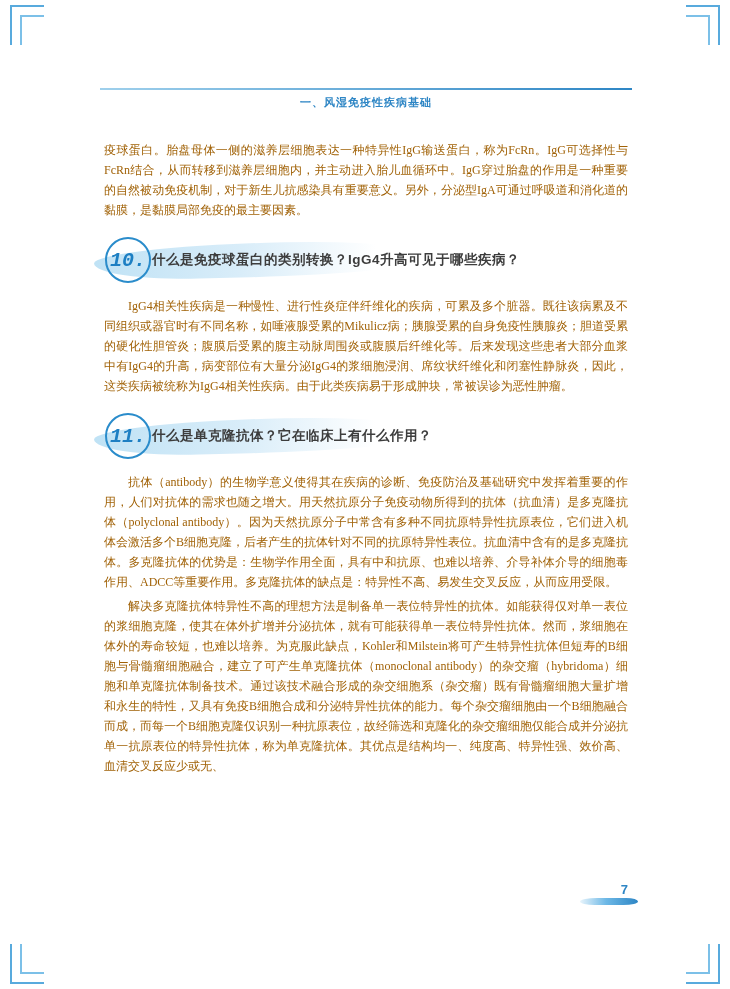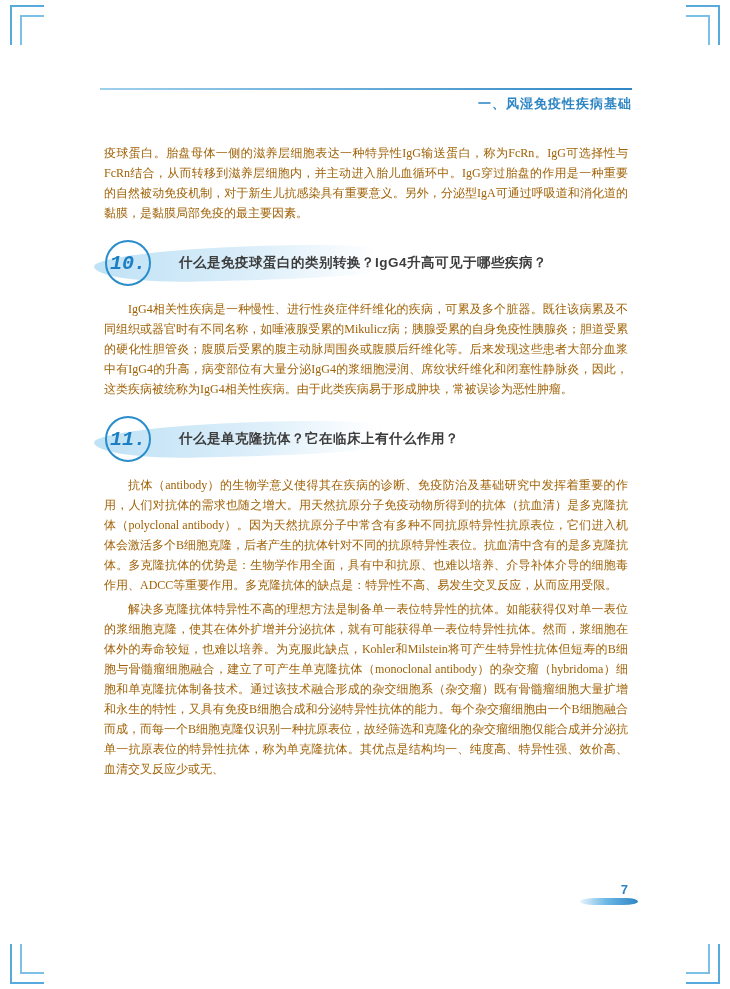--- a/index.html
+++ b/index.html
@@ -12,39 +12,39 @@
   .cm-tl-i{left:20px;top:15px;width:22px;height:28px;border-left-width:2px;border-top-width:2px;border-color:#7cc0e8;}
   .cm-tr-o{right:10px;top:5px;width:32px;height:38px;border-right-width:2px;border-top-width:2px;}
   .cm-tr-i{right:20px;top:15px;width:22px;height:28px;border-right-width:2px;border-top-width:2px;border-color:#7cc0e8;}
   .cm-bl-o{left:10px;bottom:5px;width:32px;height:38px;border-left-width:2px;border-bottom-width:2px;}
   .cm-bl-i{left:20px;bottom:15px;width:22px;height:28px;border-left-width:2px;border-bottom-width:2px;border-color:#7cc0e8;}
   .cm-br-o{right:10px;bottom:5px;width:32px;height:38px;border-right-width:2px;border-bottom-width:2px;}
   .cm-br-i{right:20px;bottom:15px;width:22px;height:28px;border-right-width:2px;border-bottom-width:2px;border-color:#7cc0e8;}
 
   .content{position:absolute;left:100px;top:88px;width:532px;}
   .header-rule{height:2px;background:linear-gradient(to right,#9fd0ec,#2e86c5);}
-  .running-head{margin-top:5px;text-align:right;color:#2e86c5;font-weight:bold;
-                font-size:13px;letter-spacing:1px;
+  .running-head{margin-top:5px;text-align:center;color:#2e86c5;font-weight:bold;
+                font-size:11px;letter-spacing:1px;
                 font-family:"Liberation Sans","DejaVu Sans",sans-serif;}
 
   .para{margin:4px;font-size:12px;line-height:20px;color:#a16207;text-align:justify;text-indent:2em;}
   .para.no-indent{text-indent:0;}
   .intro-gap{margin-top:30px;}
 
   .question{position:relative;height:52px;margin:14px 0 10px 0;display:flex;align-items:center;}
   .q-swoosh{position:absolute;left:-6px;top:9px;width:330px;height:34px;
             background:linear-gradient(95deg,#bfe2f5 0%,#d9edf9 45%,rgba(217,237,249,0) 85%);
             border-radius:100% 80% 100% 60% / 90% 100% 70% 100%;
             transform:rotate(-1.5deg);}
   .q-circle{position:relative;z-index:1;width:42px;height:42px;margin-left:5px;flex:0 0 auto;
             border:2px solid #2a8ccb;border-radius:50%;
             display:flex;align-items:center;justify-content:center;}
   .q-number{font-style:italic;font-weight:bold;font-size:20px;color:#1d7fc3;
             font-family:Liberation Mono, monospace;}
-  .q-title{position:relative;z-index:1;margin-left:28px;font-size:13.5px;font-weight:bold;color:#3d3d3d;
+  .q-title{position:relative;z-index:1;margin-left:1px;font-size:13.5px;font-weight:bold;color:#3d3d3d;
            letter-spacing:0.5px;font-family:"Liberation Sans","DejaVu Sans",sans-serif;}
 
   .page-footer{position:absolute;top:882px;right:92px;width:70px;}
   .pageno{display:block;text-align:right;padding-right:10px;color:#2e86c5;font-weight:bold;
           font-size:13px;font-family:"Liberation Sans","DejaVu Sans",sans-serif;}
   .pageno-swoosh{margin-top:1px;margin-left:12px;width:58px;height:7px;
                  background:linear-gradient(to right,rgba(138,200,236,0.2),#6db8e6 45%,#2e86c5);
                  border-radius:60% 40% 50% 50% / 100% 100% 100% 100%;}
 </style>
 </head>

